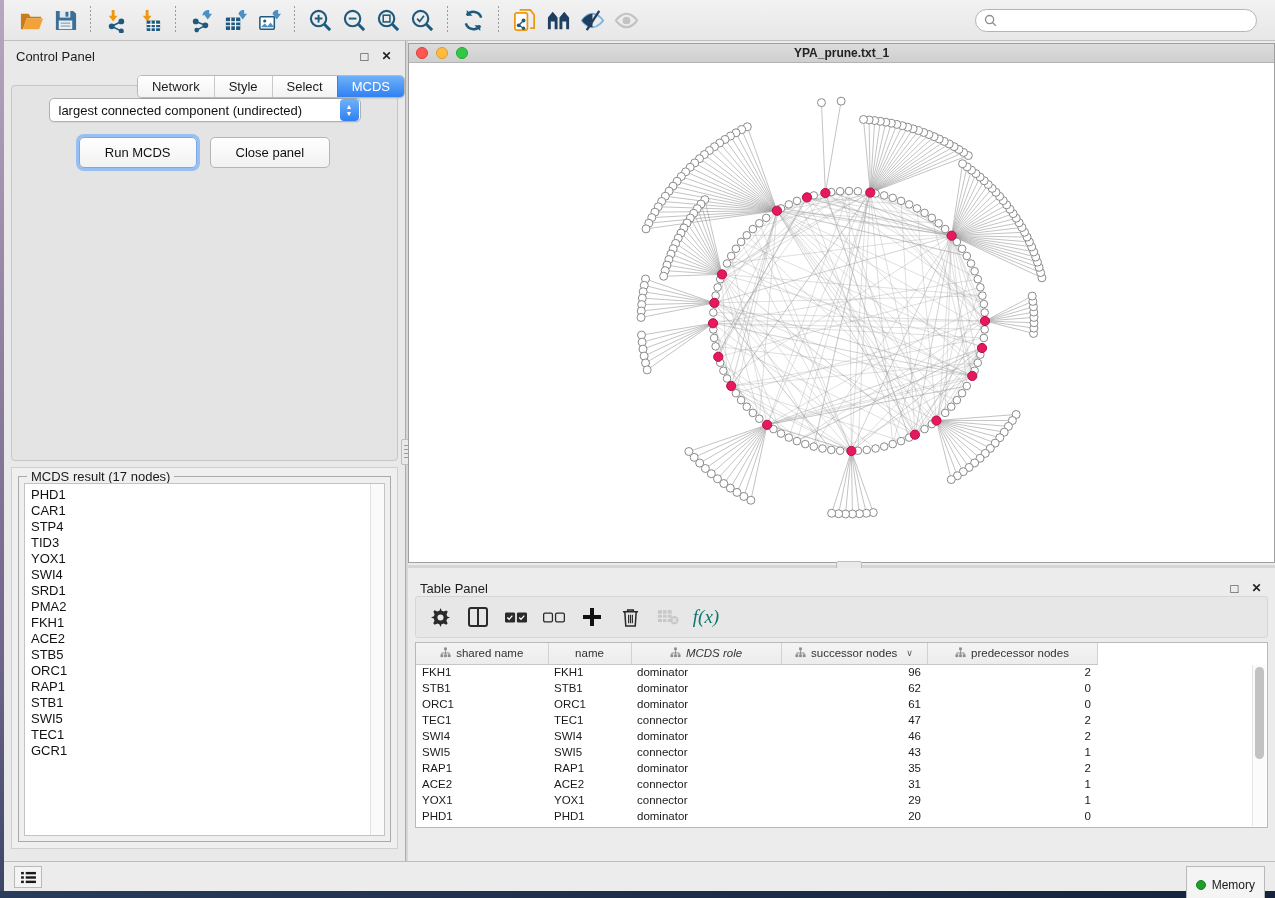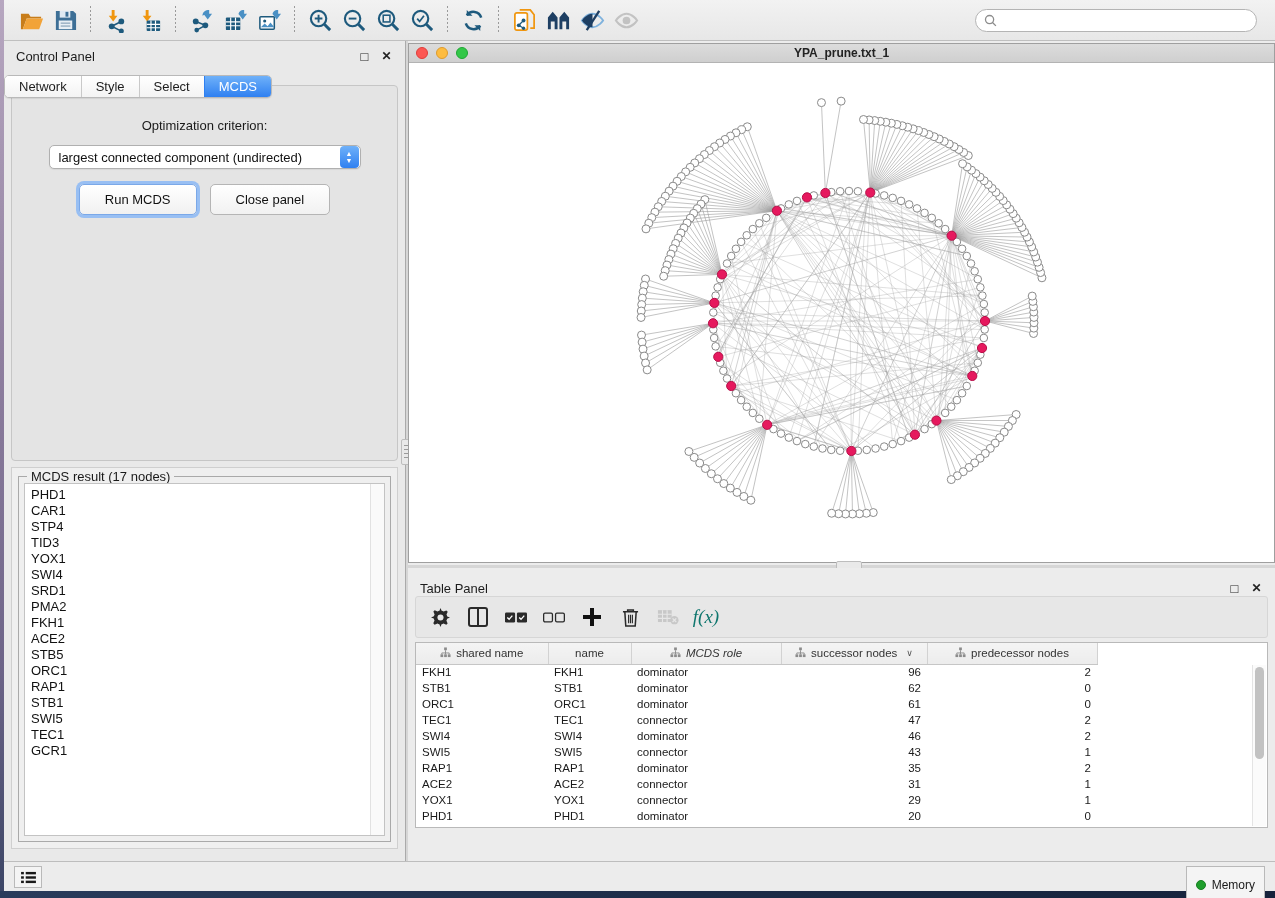--- a/index.html
+++ b/index.html
@@ -32,21 +32,21 @@
   .main { position:absolute; left:0; top:41px; width:1271px; height:820px; }
 
   
   .control-panel { position:absolute; left:0; top:0; width:401px; height:820px; background:#e9e9e9; }
   .panel-header { height:26px; display:flex; align-items:center; padding:4px 12px 0; }
   .panel-title { font-size:13px; color:#1c1c1c; }
   .panel-winbtns { margin-left:auto; display:flex; gap:9px; align-items:center; }
   .wb { font-size:12px; color:#222; width:13px; height:13px; line-height:13px; text-align:center; cursor:pointer; font-weight:bold; }
   .wb.float { font-weight:normal; font-size:13px; }
 
-  .seg-tabs { display:flex; justify-content:flex-start; position:relative; z-index:2; margin-top:8px; }
+  .seg-tabs { display:flex; justify-content:flex-end; position:relative; z-index:2; margin-top:8px; }
   .seg { display:flex; border:1px solid #b9b9b9; border-radius:5px; overflow:hidden; background:#fff;
     box-shadow:0 1px 1px rgba(0,0,0,.08); }
   .seg .tab { padding:3px 14px; font-size:13px; color:#1c1c1c; border-left:1px solid #c9c9c9; cursor:pointer;
     background:linear-gradient(#ffffff,#f3f3f3); white-space:nowrap; }
   .seg .tab:first-child { border-left:none; }
   .seg .tab.active { background:linear-gradient(#6fb1f9,#2f80f1); color:#fff; border-left-color:#2f80f1; }
 
   .cp-content { position:absolute; left:7px; right:7px; top:44px; height:376px;
     background:#e4e4e4; border:1px solid #c6c6c6; border-radius:4px; }
   .opt-label { text-align:center; margin-top:32px; font-size:13px; color:#1a1a1a; }
@@ -299,21 +299,20 @@
       </div>
       <div class="seg-tabs">
         <div class="seg" id="cp-tabs">
             <div class="tab">Network</div>
             <div class="tab">Style</div>
             <div class="tab">Select</div>
             <div class="tab active">MCDS</div>
           </div>
       </div>
       <div class="cp-content">
-        <div class="opt-label">Optimization criterion:</div>
         <div class="opt-select">
           <span class="sel-text">largest connected component (undirected)</span>
           <span class="stepper">
               <span>▲</span>
               <span>▼</span>
             </span>
         </div>
         <div class="cp-buttons">
           <button class="mac-btn focused">Run MCDS</button>
           <button class="mac-btn">Close panel</button>

